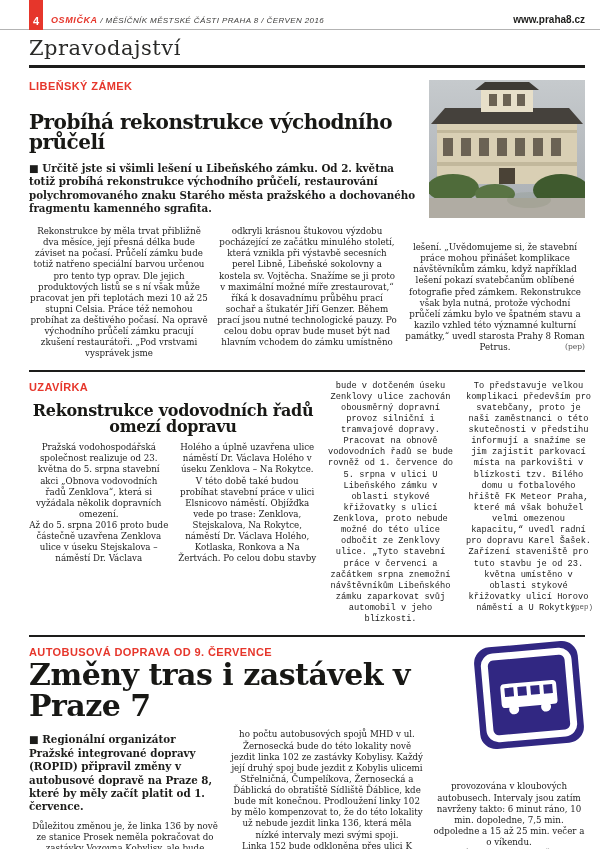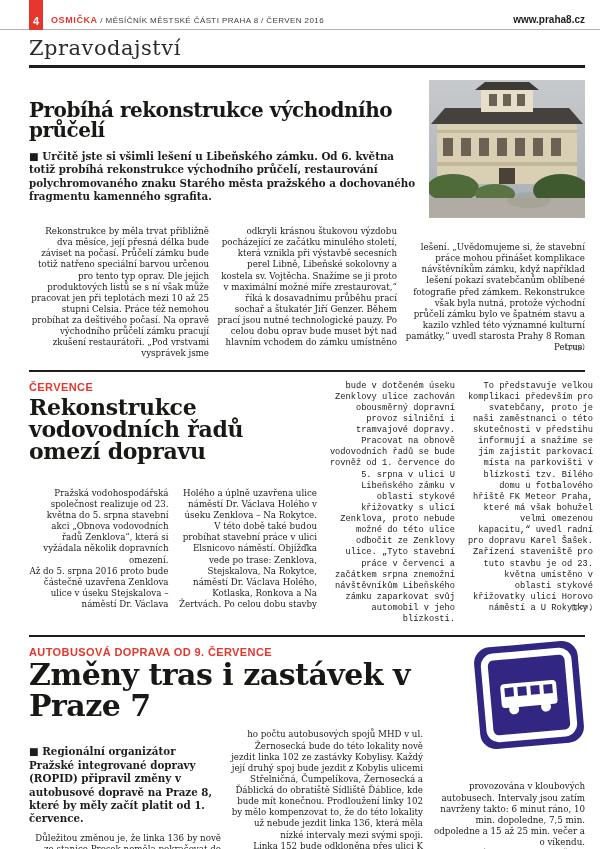--- a/index.html
+++ b/index.html
@@ -10,59 +10,59 @@
   }
   
   .topbar { position:relative; height:30px; border-bottom:1px solid #b3b3b3; }
   .pageno-tab {
     position:absolute; left:29px; top:0; width:14px; height:30px; background:#e6362b;
     color:#fff; font-family:"Liberation Sans",sans-serif; font-weight:bold; font-size:11px;
     display:flex; align-items:flex-end; justify-content:center; padding-bottom:3px;
   }
   .mastline {
     position:absolute; left:51px; bottom:4px; font-family:"Liberation Sans",sans-serif;
-    font-size:8px; letter-spacing:0.4px; color:#3c3c3b; white-space:nowrap;
+    font-size:8px; letter-spacing:0.4px; color:#3c3c3b; white-space:nowrap;font-style:italic;
   }
   .mast-title { color:#e6362b; font-weight:bold; font-size:9px; letter-spacing:0.6px; }
   .site { position:absolute; right:15px; bottom:4px; font-family:"Liberation Sans",sans-serif;
           font-size:10px; font-weight:bold; color:#1d1d1b; }
   
   .section-wrap { margin:6px 15px 0 29px; border-bottom:3px solid #1d1d1b; padding-bottom:5px; }
   .section-title { font-size:21px; font-weight:400; color:#2a2a28; letter-spacing:0.5px; }
   
   .art { margin:0 15px 0 29px; }
   .kicker { font-family:"Liberation Sans",sans-serif; font-weight:bold; color:#e6362b;
             font-size:11px; letter-spacing:0.4px; }
   .headline { font-weight:bold; color:#181815; line-height:1.02; letter-spacing:-0.5px; }
   .lead { font-weight:bold; font-size:10.3px; line-height:1.3; margin-top:9px; }
-  .coltext { font-size:8.7px; line-height:1.28; white-space:pre-line; text-align:right; color:#222; }
+  .coltext { font-size:8.7px; line-height:1.28; white-space:pre-line; text-align:center; color:#222; }
   .byline { text-align:right; font-size:7.5px; color:#555; margin-top:-11px; }
   .rule { border:none; border-top:2.5px solid #1d1d1b; margin:10px 15px 9px 29px; }
   
   .a1-top { display:flex; margin-top:12px; }
   .a1-left { width:398px; }
   .a1 .headline { font-size:20px; margin-top:20px; }
   .a1-photo { width:156px; height:138px; margin-left:8px; flex:none; }
   .a1-body { display:flex; gap:8px; margin-top:8px; }
   .a1-body .c1,.a1-body .c2 { width:180px; }
   .a1-body .c3 { flex:1;margin-top:16px; }
   
   .a2-row { display:flex; gap:9px; }
   .a2-leftgroup { width:288px; flex:none; }
-  .a2 .headline { font-size:22px; margin-top:3px; letter-spacing:-0.3px; }
-  .a2-cols { display:flex; gap:9px; margin-top:25px; }
+  .a2 .headline { font-size:16px; margin-top:10px; letter-spacing:-0.3px;text-align:center; }
+  .a2-cols { display:flex; gap:9px; margin-top:7px; }
   .a2-cols > div { width:140px; }
   .a2-row .c3,.a2-row .c4 { width:129px; flex:none;font-family:Liberation Mono, monospace; }
   
   .a3 { position:relative; }
   .a3 .headline { font-size:30px; margin-top:2px; width:460px; }
   .a3-cols { display:flex; gap:10px; margin-top:8px; }
   .a3-cols .c1,.a3-cols .c2 { width:192px; }
   .a3-cols .c3 { flex:1; position:relative; }
-  .a3 .lead { margin:16px 0 7px 0; }
+  .a3 .lead { margin:4px 0 7px 0; }
   .sign-spacer { float:right; width:104px; height:52px; }
   .bus-sign { position:absolute; right:2px; top:-4px; width:108px; height:106px;
               transform:rotate(-5deg); }
 </style>
 </head>
 <body>
 
 <div class="topbar">
   <div class="pageno-tab">
     <span>4</span>
@@ -74,22 +74,23 @@
   <div class="site">www.praha8.cz</div>
 </div>
 
 <div class="section-wrap">
   <div class="section-title">Zpravodajství</div>
 </div>
 
 <div class="art a1">
   <div class="a1-top">
     <div class="a1-left">
+      <div class="kicker">LIBEŇSKÝ ZÁMEK</div>
       <div class="headline">Probíhá rekonstrukce východního průčelí</div>
-      <div class="lead">■ Určitě jste si všimli lešení u Libeňského zámku. Od 6. května totiž probíhá rekonstrukce východního průčelí, restaurování polychromovaného znaku Starého města pražského a dochovaného fragmentu kamenného sgrafita.</div>
+      <div class="lead">■ Určitě jste si všimli lešení u Libeňského zámku. Od 2. května totiž probíhá rekonstrukce východního průčelí, restaurování polychromovaného znaku Starého města pražského a dochovaného fragmentu kamenného sgrafita.</div>
     </div>
     <div class="a1-photo">
       <svg width="156" height="138" viewBox="0 0 156 138" xmlns="http://www.w3.org/2000/svg">
         <defs>
           <linearGradient id="sky" x1="0" y1="0" x2="0" y2="1">
             <stop offset="0" stop-color="#c6cacd"></stop>
               <stop offset="1" stop-color="#a9aeb3"></stop>
           </linearGradient>
         </defs>
         <rect width="156" height="138" fill="url(#sky)"></rect>
@@ -126,21 +127,21 @@
       <div class="byline">(pep)</div>
     </div>
   </div>
 </div>
 
 <hr class="rule">
 
 <div class="art a2">
   <div class="a2-row">
     <div class="a2-leftgroup">
-      <div class="kicker">ČERVENCE</div>
+      <div class="kicker">UZAVÍRKA</div>
       <div class="headline">Rekonstrukce vodovodních řadů omezí dopravu</div>
       <div class="a2-cols">
         <div class="coltext">Pražská vodohospodářská společnost realizuje od 23. května do 5. srpna stavební akci „Obnova vodovodních řadů Zenklova“, která si vyžádala několik dopravních omezení.
 Až do 5. srpna 2016 proto bude částečně uzavřena Zenklova ulice v úseku Stejskalova – náměstí Dr. Václava</div>
         <div class="coltext">Holého a úplně uzavřena ulice náměstí Dr. Václava Holého v úseku Zenklova – Na Rokytce. V této době také budou probíhat stavební práce v ulici Elsnicovo náměstí. Objížďka vede po trase: Zenklova, Stejskalova, Na Rokytce, náměstí Dr. Václava Holého, Kotlaska, Ronkova a Na Žertvách. Po celou dobu stavby</div>
       </div>
     </div>
     <div class="c3 coltext">bude v dotčeném úseku Zenklovy ulice zachován obousměrný dopravní provoz silniční i tramvajové dopravy.
 Pracovat na obnově vodovodních řadů se bude rovněž od 1. července do 5. srpna v ulici U Libeňského zámku v oblasti stykové křižovatky s ulicí Zenklova, proto nebude možné do této ulice odbočit ze Zenklovy ulice. „Tyto stavební práce v červenci a začátkem srpna znemožní návštěvníkům Libeňského zámku zaparkovat svůj automobil v jeho blízkosti.</div>
     <div class="c4">

